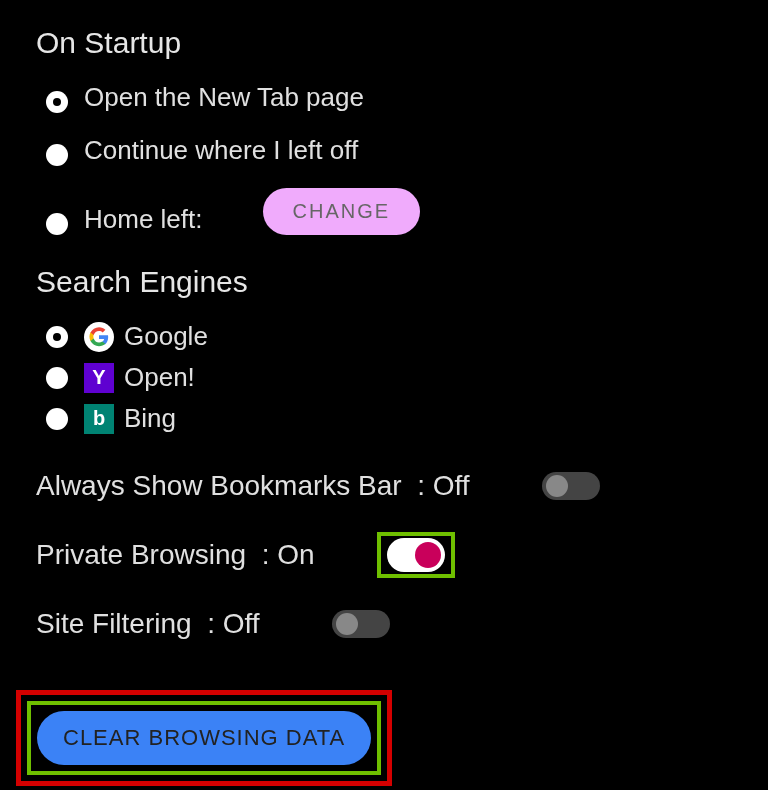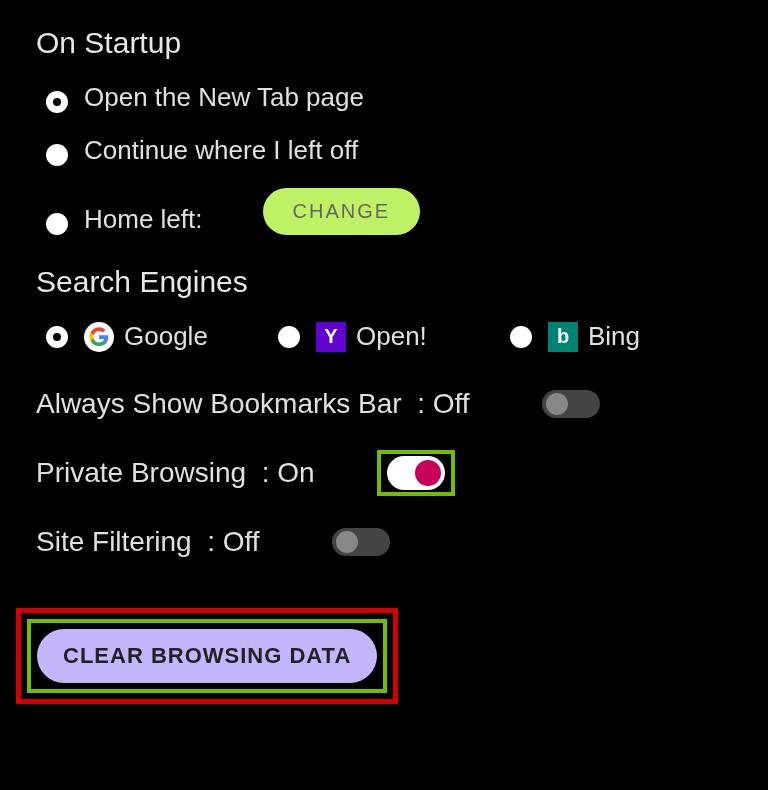--- a/index.html
+++ b/index.html
@@ -37,32 +37,33 @@
     content: "";
     width: 8px;
     height: 8px;
     background: #000;
     border-radius: 50%;
     display: block;
   }
   .radio-label { color: #e0e0e0; }
   .change-btn {
     margin-left: 60px;
-    background: #bef264;
+    background: #f0abfc;
     color: #666;
     border: none;
     border-radius: 26px;
     padding: 12px 30px;
     font-size: 20px;
     letter-spacing: 2px;
   }
   .search-row {
     display: flex;
     gap: 10px;
     margin: 0 0 36px 10px;
+    flex-direction: column;
   }
   .search-item {
     display: flex;
     align-items: center;
     flex: 1;
   }
   .se-icon {
     width: 30px;
     height: 30px;
     margin-right: 10px;
@@ -125,27 +126,27 @@
   }
   .clear-red {
     border: 5px solid #d40000;
     padding: 6px;
   }
   .clear-green {
     border: 4px solid #6fbf00;
     padding: 6px;
   }
   .clear-btn {
-    background: #c4b5fd;
+    background: #3b82f6;
     color: #222;
     border: none;
     border-radius: 30px;
     padding: 14px 26px;
     font-size: 22px;
-    font-weight: 700;
+    font-weight: 400;
     letter-spacing: 1px;
   }
   .sec2 { margin-top: 30px; }
 </style>
 </head>
 <body>
 
 
 
 

